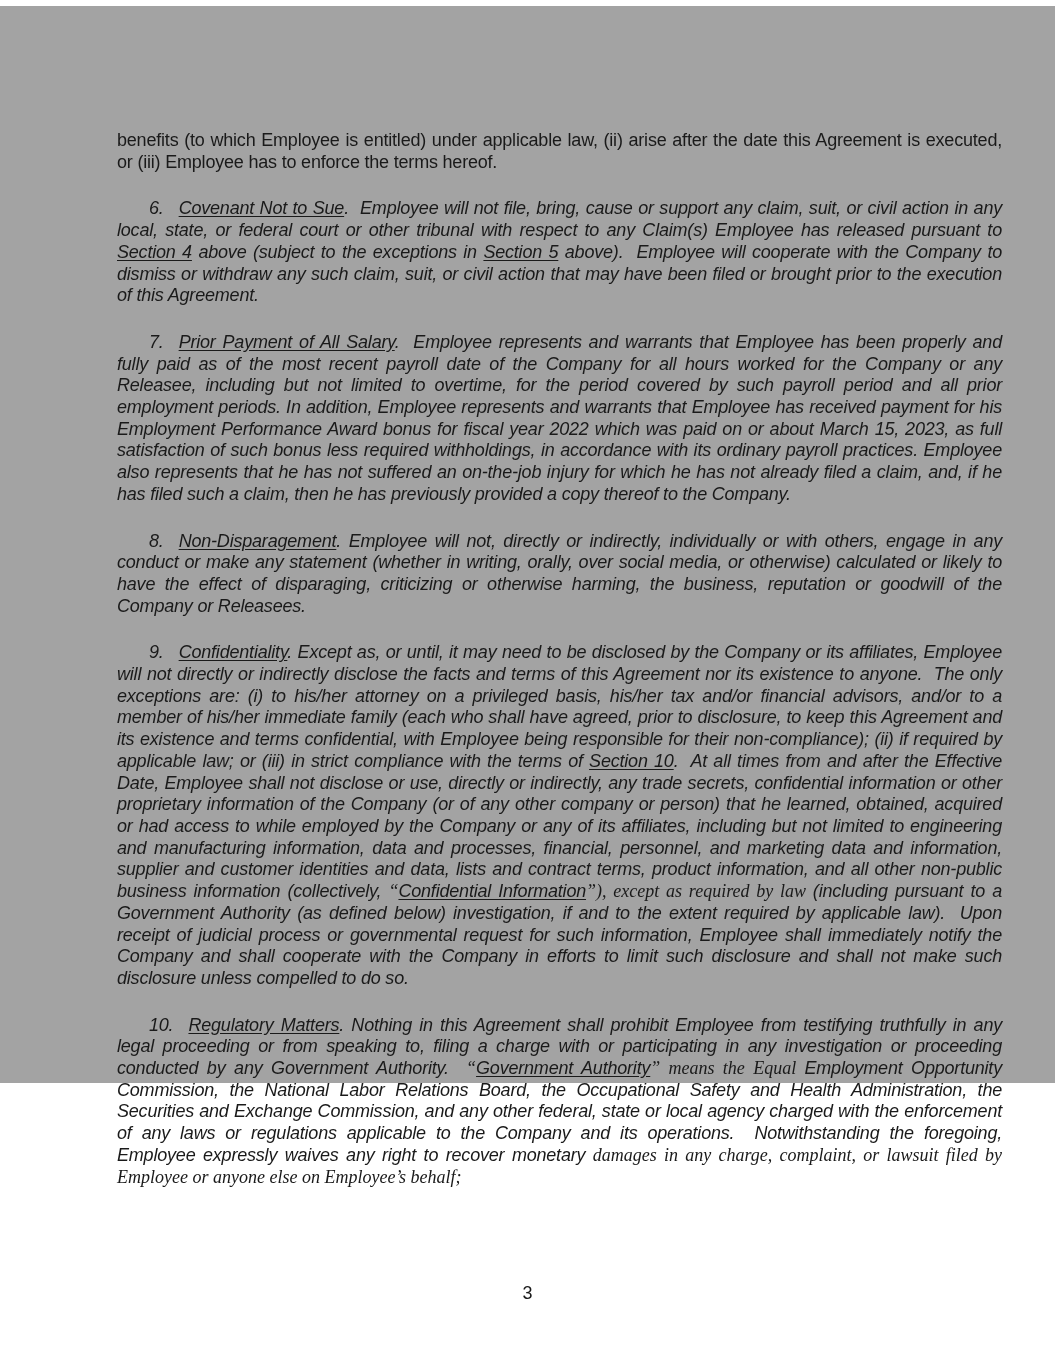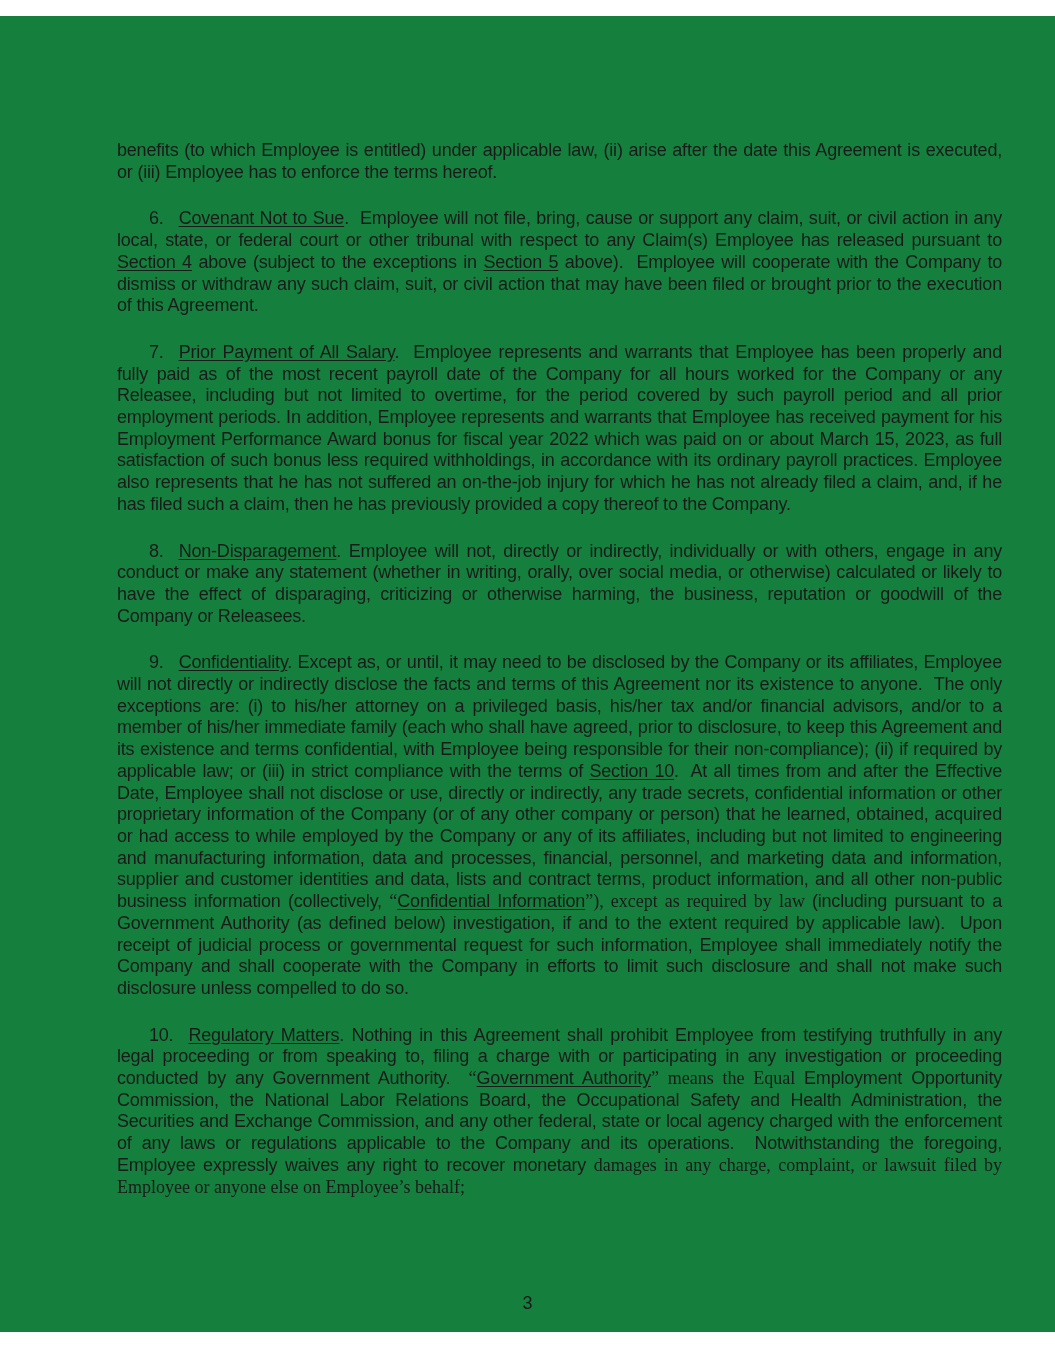--- a/index.html
+++ b/index.html
@@ -7,40 +7,40 @@
     width: 1055px;
     height: 1365px;
     background: #ffffff;
     font-family: "Liberation Sans", "DejaVu Sans", sans-serif;
     color: #1a1a1a;
     position: relative;
     overflow: hidden;
   }
   .sheet {
     position: absolute;
-    left: 0; top: 16px;
+    left: 0; top: 6px;
     width: 1055px;
-    height: 1316px;
-    background: #15803d;
+    height: 1077px;
+    background: #a3a3a3;
   }
   .doc-body {
     position: absolute;
     left: 117px;
     top: 124px;
     width: 885px;
     font-size: 18px;
     line-height: 21.7px;
     letter-spacing: -0.2px;
     text-align: justify;
   }
   p.para {
     margin: 0 0 25px 0;
     padding: 0;
   }
-  p.para.indent { text-indent: 32px; }
+  p.para.indent { text-indent: 32px; font-style: italic; }
   .tab { display: inline-block; width: 15px; }
   .u { text-decoration: underline; text-underline-offset: 2px; }
   .serif {
     font-family: "Liberation Serif", "DejaVu Serif", serif;
     letter-spacing: 0;
   }
   .page-footer {
     position: absolute;
     left: 0;
     top: 1277px;

